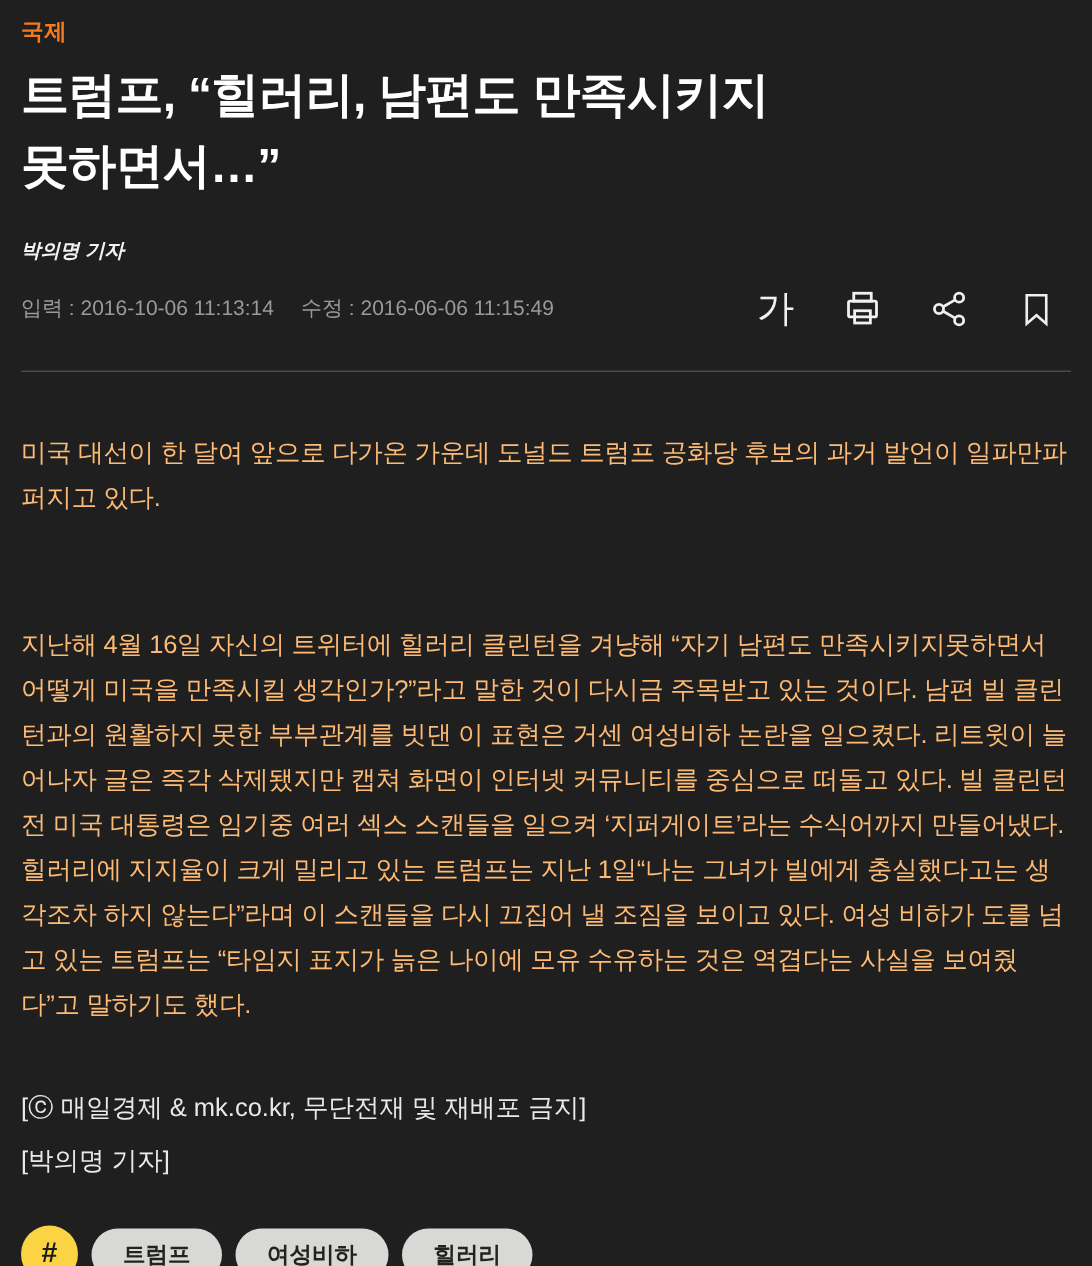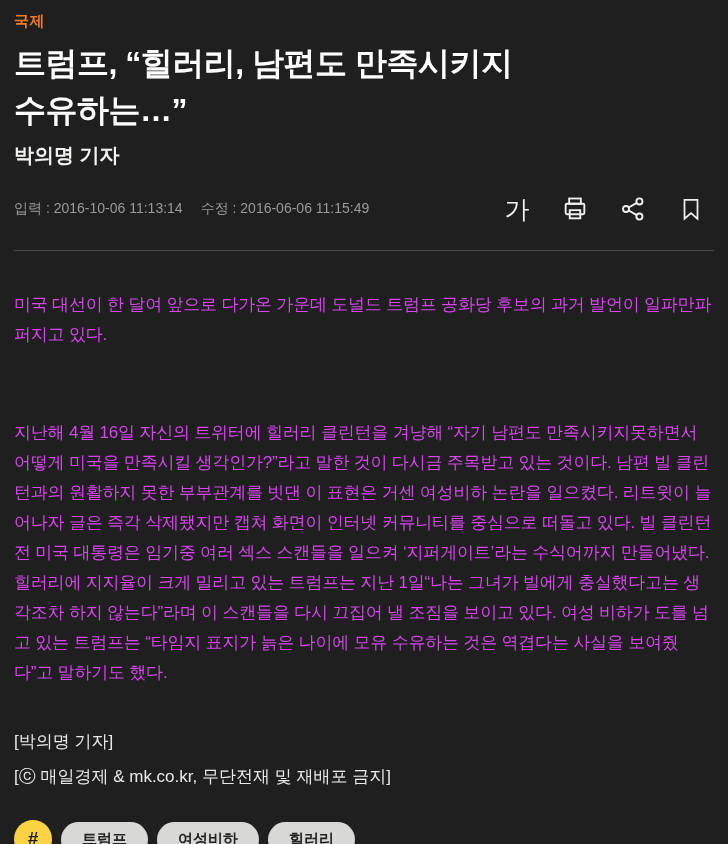--- a/index.html
+++ b/index.html
@@ -22,27 +22,28 @@
     margin-top: 9px;
     color: #ffffff;
     font-size: 32px;
     font-weight: bold;
     line-height: 47px;
     letter-spacing: -0.5px;
     word-break: keep-all;
     max-width: 600px;
   }
   .reporter {
-    margin-top: 8px;
+    margin-top: 24px;
     color: #f2f2f0;
-    font-size: 20px;
-    font-weight: bold;
+    font-size: 13px;
+    font-weight: bold;
+    font-style: italic;
   }
   .meta-row {
-    margin-top: 23px;
+    margin-top: 13px;
     display: flex;
     align-items: center;
     justify-content: space-between;
     height: 34px;
   }
   .timestamps {
     color: #9a9a98;
     font-size: 14px;
     display: flex;
     gap: 18px;
@@ -68,21 +69,21 @@
   .tool-btn svg { display: block; }
 
   .divider {
     margin-top: 24px;
     border-bottom: 1px solid #4b4b49;
   }
 
   .body-text {
     font-size: 17px;
     line-height: 30px;
-    color: #d946ef;
+    color: #fdba74;
     word-break: break-all;
     letter-spacing: -0.2px;
   }
   .para-1 { margin-top: 39px; }
   .para-2 { margin-top: 68px; }
 
   .footer-note {
     margin-top: 36px;
     font-size: 17px;
     line-height: 35px;
@@ -123,21 +124,21 @@
     cursor: pointer;
   }
 </style>
 </head>
 <body>
 
 <div class="page">
 
   <div class="category">국제</div>
 
-  <h1 class="headline">트럼프, “힐러리, 남편도 만족시키지 수유하는…”</h1>
+  <h1 class="headline">트럼프, “힐러리, 남편도 만족시키지 못하면서…”</h1>
 
   <div class="reporter">박의명 기자</div>
 
   <div class="meta-row">
     <div class="timestamps">
       <span>입력 : 2016-10-06 11:13:14</span>
       <span>수정 : 2016-06-06 11:15:49</span>
     </div>
 
     <div class="toolbar">
@@ -177,22 +178,22 @@
     </div>
   </div>
 
   <div class="divider"></div>
 
   <p class="body-text para-1">미국 대선이 한 달여 앞으로 다가온 가운데 도널드 트럼프 공화당 후보의 과거 발언이 일파만파 퍼지고 있다.</p>
 
   <p class="body-text para-2">지난해 4월 16일 자신의 트위터에 힐러리 클린턴을 겨냥해 “자기 남편도 만족시키지못하면서 어떻게 미국을 만족시킬 생각인가?”라고 말한 것이 다시금 주목받고 있는 것이다. 남편 빌 클린턴과의 원활하지 못한 부부관계를 빗댄 이 표현은 거센 여성비하 논란을 일으켰다. 리트윗이 늘어나자 글은 즉각 삭제됐지만 캡쳐 화면이 인터넷 커뮤니티를 중심으로 떠돌고 있다. 빌 클린턴 전 미국 대통령은 임기중 여러 섹스 스캔들을 일으켜 ‘지퍼게이트’라는 수식어까지 만들어냈다. 힐러리에 지지율이 크게 밀리고 있는 트럼프는 지난 1일“나는 그녀가 빌에게 충실했다고는 생각조차 하지 않는다”라며 이 스캔들을 다시 끄집어 낼 조짐을 보이고 있다. 여성 비하가 도를 넘고 있는 트럼프는 “타임지 표지가 늙은 나이에 모유 수유하는 것은 역겹다는 사실을 보여줬다”고 말하기도 했다.</p>
 
   <div class="footer-note">
+    <div>[ⓒ 매일경제 &amp; mk.co.kr, 무단전재 및 재배포 금지]</div>
     <div>[박의명 기자]</div>
-    <div>[ⓒ 매일경제 &amp; mk.co.kr, 무단전재 및 재배포 금지]</div>
   </div>
 
   <div class="tag-row">
     <div class="hash-badge">#</div>
     <button class="tag-pill">트럼프</button>
     <button class="tag-pill">여성비하</button>
     <button class="tag-pill">힐러리</button>
   </div>
 
 </div>

